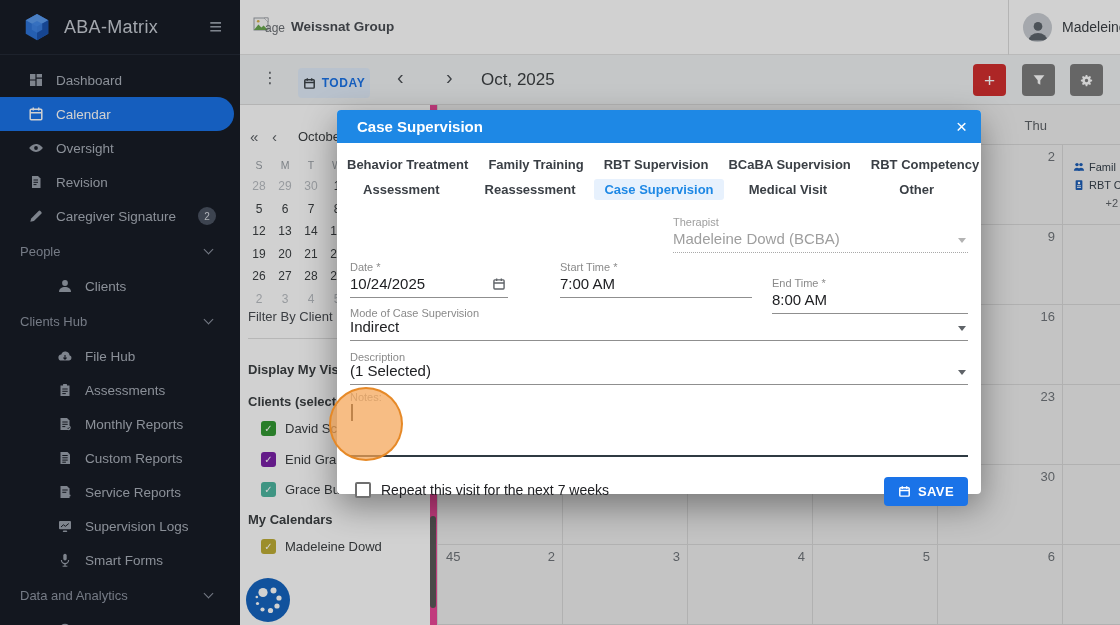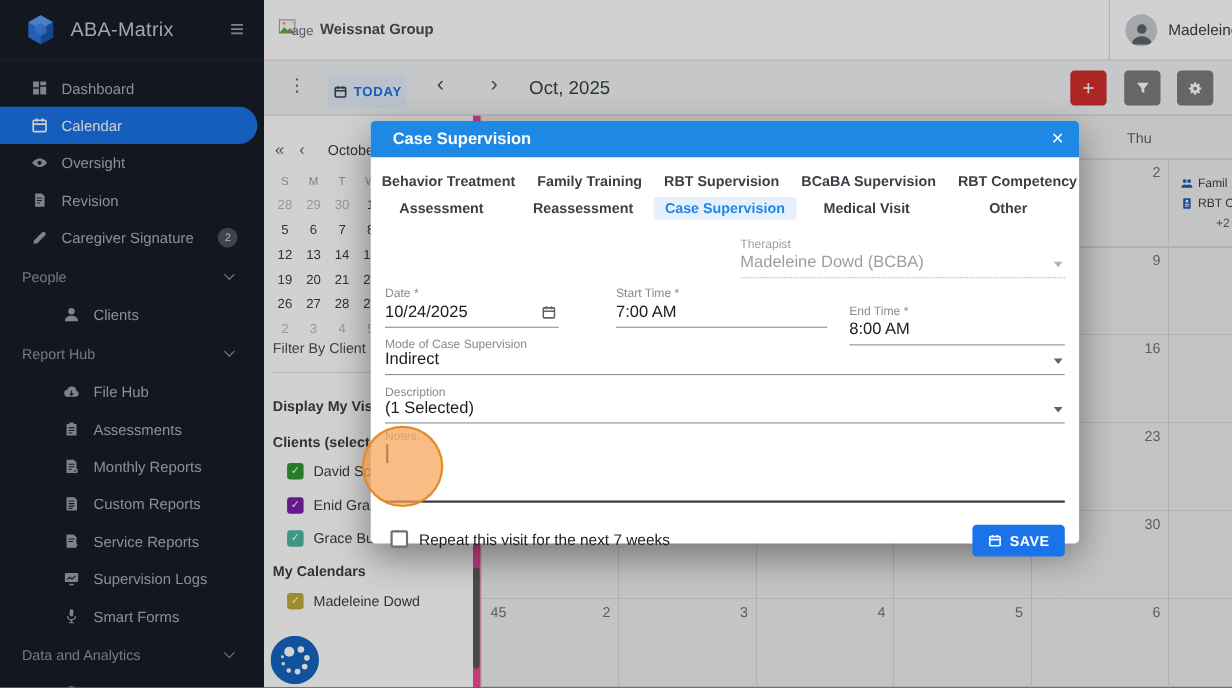--- a/index.html
+++ b/index.html
@@ -161,21 +161,21 @@
         <span class="nico">
             <svg viewBox="0 0 16 16" fill="currentColor">
               <circle cx="8" cy="5" r="2.9"></circle>
               <path d="M2 14c0-3.2 2.7-4.9 6-4.9s6 1.7 6 4.9z"></path>
             </svg>
           </span>
         <span>Clients</span>
       </div>
 
       <div class="nav-sec">
-        <span class="lbl">Report Hub</span>
+        <span class="lbl">Clients Hub</span>
         <span class="chev"></span>
       </div>
       <div class="nav-item sub">
         <span class="nico">
             <svg viewBox="0 0 16 16" fill="currentColor">
               <path d="M4.7 12.6a3.1 3.1 0 0 1-.4-6.2 4.2 4.2 0 0 1 8.2.9 2.7 2.7 0 0 1-.4 5.3z"></path>
               <path d="M8 7v4M6.4 9.6L8 11.2 9.6 9.6" stroke="#181d27" stroke-width="1.1" fill="none"></path>
             </svg>
           </span>
         <span>File Hub</span>

